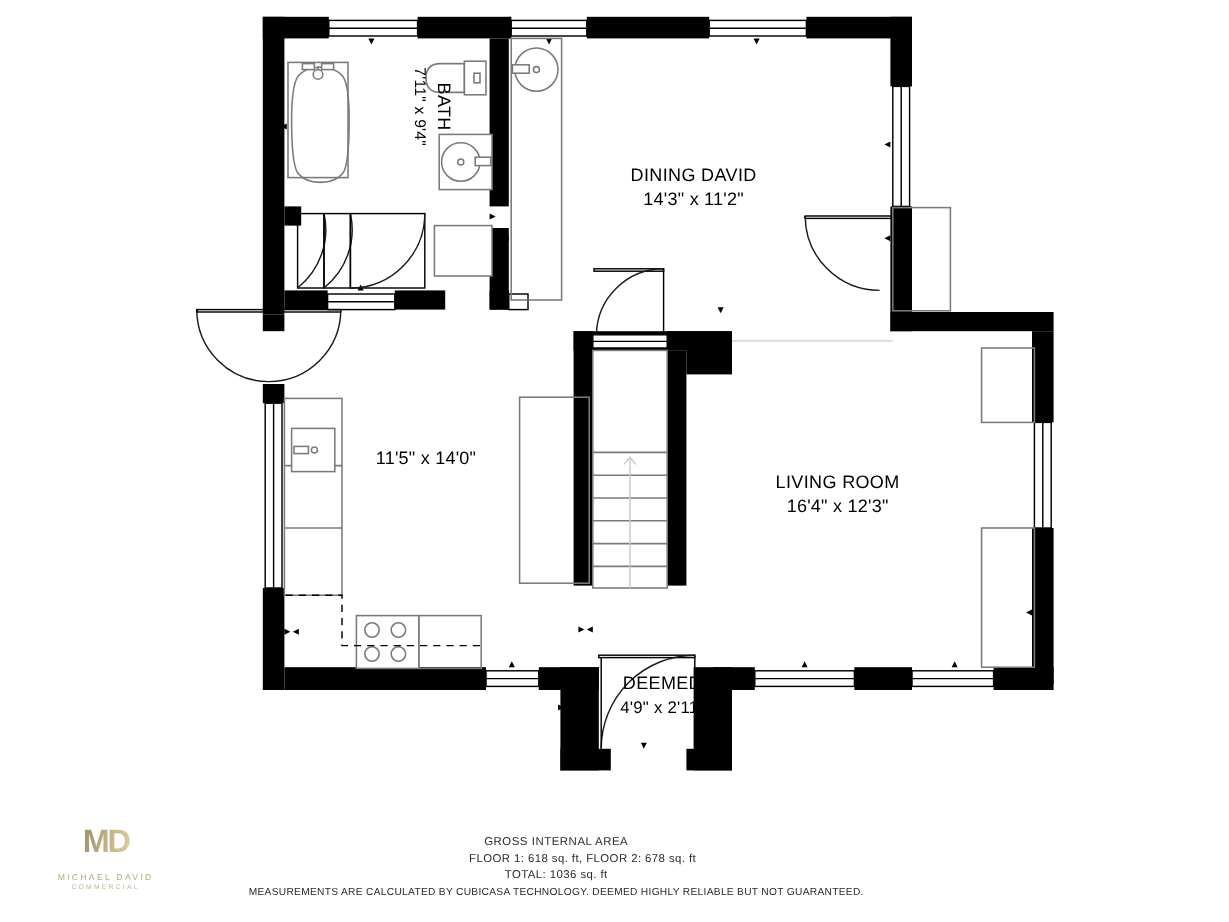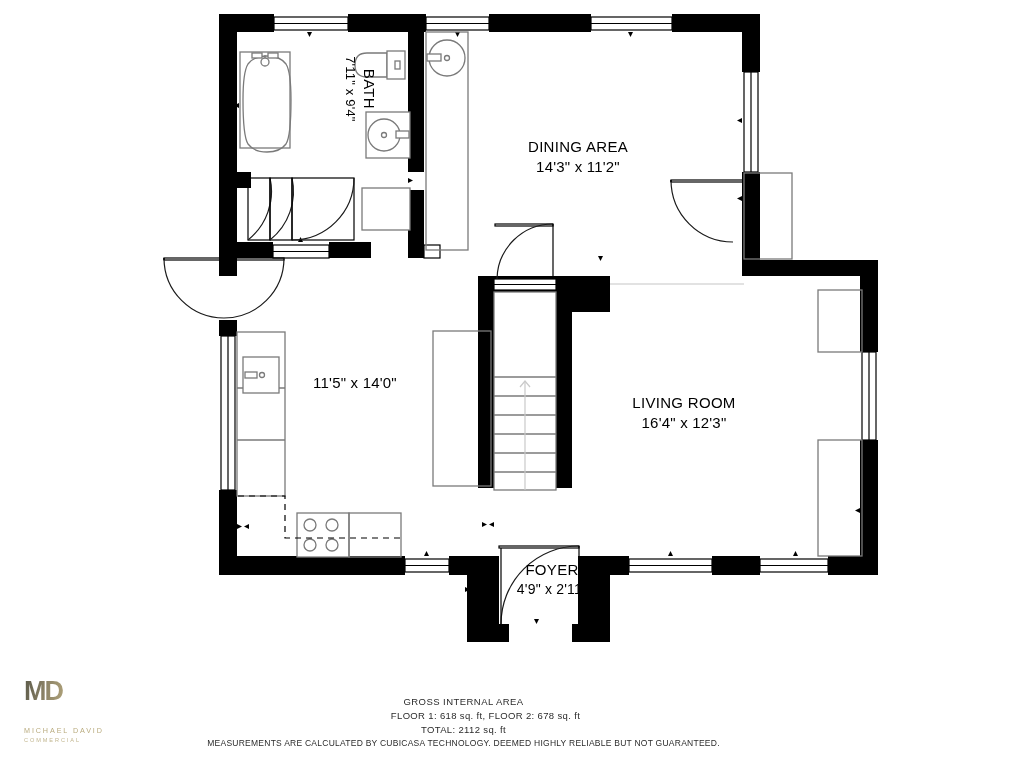--- a/index.html
+++ b/index.html
@@ -51,59 +51,60 @@
   #bath-label {
     left: 300px;
     top: 70px;
     width: 120px;
     transform: rotate(90deg);
   }
   #bath-label .room-name { font-size: 15px; }
   #bath-label .room-dims { font-size: 13px; }
   #dining-label { left: 478px; top: 137px; width: 200px; }
   #kitchen-label { left: 255px; top: 373px; width: 200px; }
-  #living-label  { left: 584px; top: 393px; width: 200px; }
+  #living-label  { left: 598px; top: 393px; width: 200px; }
   #foyer-label   { left: 462px; top: 560px; width: 180px; }
   #foyer-label .room-name { font-size: 15px; }
   #foyer-label .room-dims { font-size: 14px; }
 
   #footer {
     position: absolute;
     left: 0;
     bottom: 18px;
     width: 927px;
     text-align: center;
     color: #2b2b2b;
   }
   #footer div { line-height: 1.5; }
   .f-line1 { font-size: 9.5px; letter-spacing: 0.45px; }
   .f-line2 { font-size: 9.5px; letter-spacing: 0.35px; margin-left: 44px; }
   .f-line3 { font-size: 9.5px; letter-spacing: 0.35px; }
   .f-line4 { font-size: 8.5px; letter-spacing: 0.25px; }
 
   #logo {
     position: absolute;
-    left: 24px;
+    left: 36px;
     bottom: 25px;
     width: 104px;
+    text-align: center;
     user-select: none;
   }
   #logo-mark {
     font-size: 27px;
     font-weight: bold;
     letter-spacing: -2px;
     line-height: 1;
     background: linear-gradient(100deg, #5c5a4a 0%, #8d8468 22%, #c3b383 52%, #e4d9b4 78%, #c9bb8d 100%);
     -webkit-background-clip: text;
     background-clip: text;
     color: transparent;
     -webkit-text-fill-color: transparent;
   }
   #logo-name {
-    margin-top: 21px;
+    margin-top: 11px;
     font-size: 7.2px;
     letter-spacing: 1.9px;
     color: #b9ab7e;
   }
   #logo-sub {
     margin-top: 2px;
     font-size: 5.6px;
     letter-spacing: 1.9px;
     color: #c2b68f;
   }
@@ -376,42 +377,42 @@
       <rect class="fxl" x="660" y="330" width="6" height="0"></rect>
     </g>
   </svg>
 
   <div class="room-label vertical" id="bath-label">
     <span class="room-name">BATH</span>
     <span class="room-dims">7'11" x 9'4"</span>
   </div>
 
   <div class="room-label" id="dining-label">
-    <span class="room-name">DINING AREA</span>
+    <span class="room-name">DINING DAVID</span>
     <span class="room-dims">14'3" x 11'2"</span>
   </div>
 
   <div class="room-label" id="kitchen-label">
     <span class="room-dims">11'5" x 14'0"</span>
   </div>
 
   <div class="room-label" id="living-label">
     <span class="room-name">LIVING ROOM</span>
     <span class="room-dims">16'4" x 12'3"</span>
   </div>
 
   <div class="room-label" id="foyer-label">
-    <span class="room-name">FOYER</span>
+    <span class="room-name">DEEMED</span>
     <span class="room-dims">4'9" x 2'11"</span>
   </div>
 
   <div id="footer">
     <div class="f-line1">GROSS INTERNAL AREA</div>
     <div class="f-line2">FLOOR 1: 618 sq. ft, FLOOR 2: 678 sq. ft</div>
-    <div class="f-line3">TOTAL: 2112 sq. ft</div>
+    <div class="f-line3">TOTAL: 1036 sq. ft</div>
     <div class="f-line4">MEASUREMENTS ARE CALCULATED BY CUBICASA TECHNOLOGY. DEEMED HIGHLY RELIABLE BUT NOT GUARANTEED.</div>
   </div>
 
   <div id="logo">
     <div id="logo-mark">MD</div>
     <div id="logo-name">MICHAEL DAVID</div>
     <div id="logo-sub">COMMERCIAL</div>
   </div>
 
 </div>

